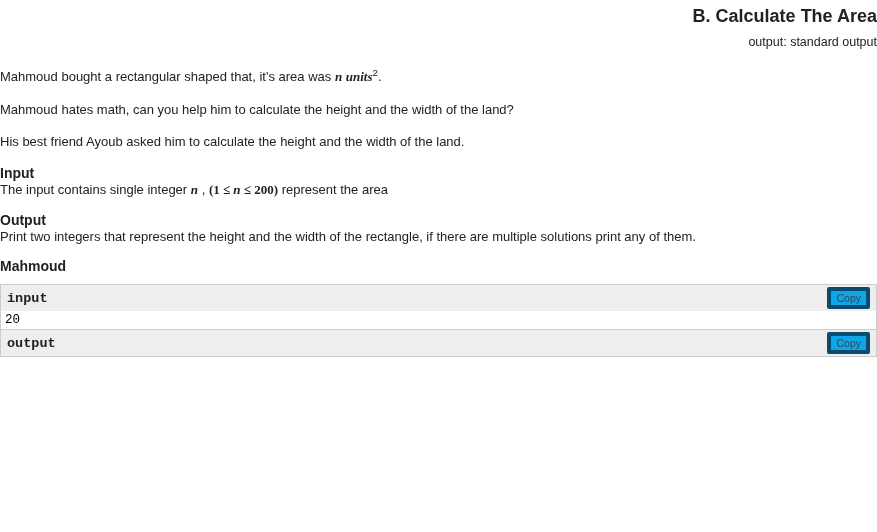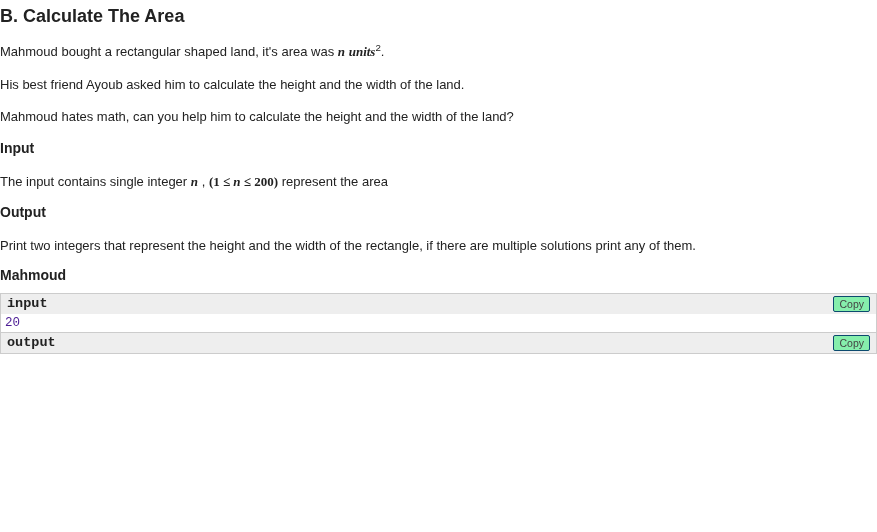--- a/index.html
+++ b/index.html
@@ -5,36 +5,36 @@
   * { box-sizing: border-box; }
   body {
     font-family: Verdana, Arial, sans-serif;
     font-size: 13px;
     color: #222;
     margin: 0;
     padding: 0;
     width: 877px;
     background: #fff;
   }
-  .header { text-align: left; margin-top: 6px; }
+  .header { text-align: right; margin-top: 6px; margin-left: 27px; }
   .title {
     font-size: 18px;
     font-weight: bold;
     margin-bottom: 6px;
   }
   .meta-line { font-size: 12.5px; line-height: 1.55; }
   .content { padding: 0 0 0 0; }
   p { margin: 14px 0; line-height: 1.4; }
   .section-title {
     font-weight: bold;
     font-size: 14px;
     margin-top: 14px;
     margin-bottom: 0;
   }
-  .section-text { margin-top: 18px; }
+  .section-text { margin-top: 1px; }
   .math-i { font-family: Georgia, 'Times New Roman', serif; font-style: italic; font-weight: bold; }
   .math-n { font-family: Georgia, 'Times New Roman', serif; font-weight: bold; }
   .math-sup { font-size: 0.75em; vertical-align: super; font-family: Verdana, Arial, sans-serif; font-weight: normal; font-style: normal;}
   .math-paren { font-family: Georgia, 'Times New Roman', serif; font-weight: bold; }
   .examples { margin-top: 10px; }
   .io-block {
     border: 1px solid #ccc;
     margin-bottom: 0;
   }
   .io-head {
@@ -44,48 +44,51 @@
     font-weight: bold;
     font-size: 13.5px;
     display: flex;
     justify-content: space-between;
     align-items: center;
   }
   .io-body {
     padding: 2px 4px;
     font-family: 'Courier New', Consolas, monospace;
     font-size: 12.5px;
-    color: #4c1d95;
+    color: #000000;
     white-space: pre;
   }
   .copy-btn {
     font-family: Verdana, Arial, sans-serif;
     font-size: 10.5px;
     font-weight: normal;
     color: #444;
-    background: #86efac;
-    border: 1px solid #0c4a6e;
+    background: #0ea5e9;
+    border: 4px solid #0c4a6e;
     padding: 1px 5px;
     cursor: pointer;
     border-radius: 2px;
   }
 </style>
 </head>
 <body>
 
 <div class="header">
   <div class="title">B. Calculate The Area</div>
+  <div class="meta-line">
+    <span>output</span>: <span>standard output</span>
+  </div>
 </div>
 
 <div class="content">
   <p>
-    <span>Mahmoud bought a rectangular shaped land, it's area was </span><span class="math-i">n</span> <span class="math-i">units</span><span class="math-sup">2</span><span>.</span>
+    <span>Mahmoud bought a rectangular shaped that, it's area was </span><span class="math-i">n</span> <span class="math-i">units</span><span class="math-sup">2</span><span>.</span>
   </p>
+  <p>Mahmoud hates math, can you help him to calculate the height and the width of the land?</p>
   <p>His best friend Ayoub asked him to calculate the height and the width of the land.</p>
-  <p>Mahmoud hates math, can you help him to calculate the height and the width of the land?</p>
 
   <div class="section-title">Input</div>
   <div class="section-text">
     <span>The input contains single integer </span><span class="math-i">n</span><span> , </span><span class="math-paren">(</span><span class="math-n">1</span><span class="math-n"> ≤ </span><span class="math-i">n</span><span class="math-n"> ≤ </span><span class="math-n">200</span><span class="math-paren">)</span><span> represent the area</span>
   </div>
 
   <div class="section-title">Output</div>
   <div class="section-text">Print two integers that represent the height and the width of the rectangle, if there are multiple solutions print any of them.</div>
 
   <div class="section-title">Mahmoud</div>

